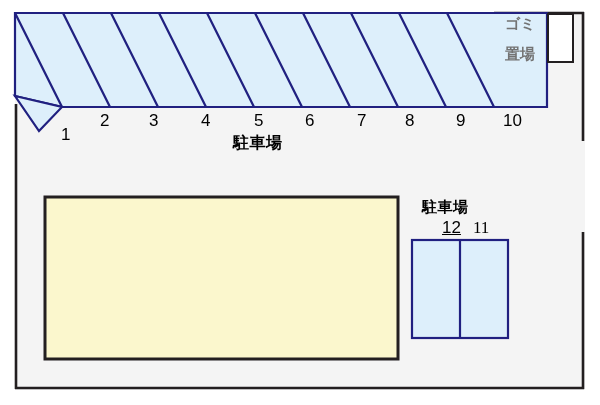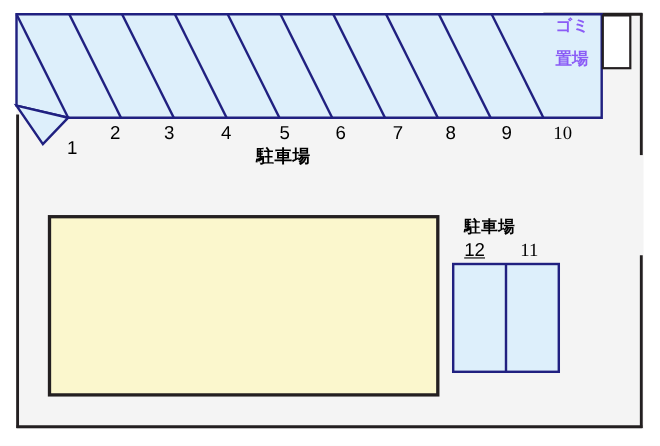--- a/index.html
+++ b/index.html
@@ -41,21 +41,21 @@
   .jp-small {
     font-size: 15px;
     font-weight: 700;
     letter-spacing: 0.5px;
   }
   .gomi {
     position: absolute;
     font-size: 15px;
     font-weight: 700;
     line-height: 17px;
-    color: #8b5cf6;
+    color: #737373;
     letter-spacing: 0px;
     white-space: pre;
   }
 </style>
 </head>
 <body>
 
 <div id="stage">
 
   <svg id="map-svg" viewBox="0 0 600 405">
@@ -106,25 +106,25 @@
 
   <span class="lbl num" style="left:61px; top:126px;">1</span>
   <span class="lbl num" style="left:100px; top:112px;">2</span>
   <span class="lbl num" style="left:149px; top:112px;">3</span>
   <span class="lbl num" style="left:201px; top:112px;">4</span>
   <span class="lbl num" style="left:254px; top:112px;">5</span>
   <span class="lbl num" style="left:305px; top:112px;">6</span>
   <span class="lbl num" style="left:357px; top:112px;">7</span>
   <span class="lbl num" style="left:405px; top:112px;">8</span>
   <span class="lbl num" style="left:456px; top:112px;">9</span>
-  <span class="lbl num" style="left:503px; top:112px;font-family:Liberation Serif, serif;">10</span>
+  <span class="lbl num" style="left:503px; top:112px;">10</span>
 
   <span class="lbl jp" style="left:233px; top:135px;">駐車場</span>
 
   <span class="lbl jp-small" style="left:422px; top:199px;">駐車場</span>
 
-  <span class="lbl num" style="left:422px; top:219px;text-decoration:underline;">12</span>
+  <span class="lbl num" style="left:442px; top:219px;text-decoration:underline;">12</span>
   <span class="lbl num" style="left:473px; top:219px;font-family:Liberation Serif, serif;">11</span>
 
   <span class="gomi" style="left:505px; top:15px;">ゴミ</span>
   <span class="gomi" style="left:505px; top:45px;">置場</span>
 
 </div>
 
 </body></html>

